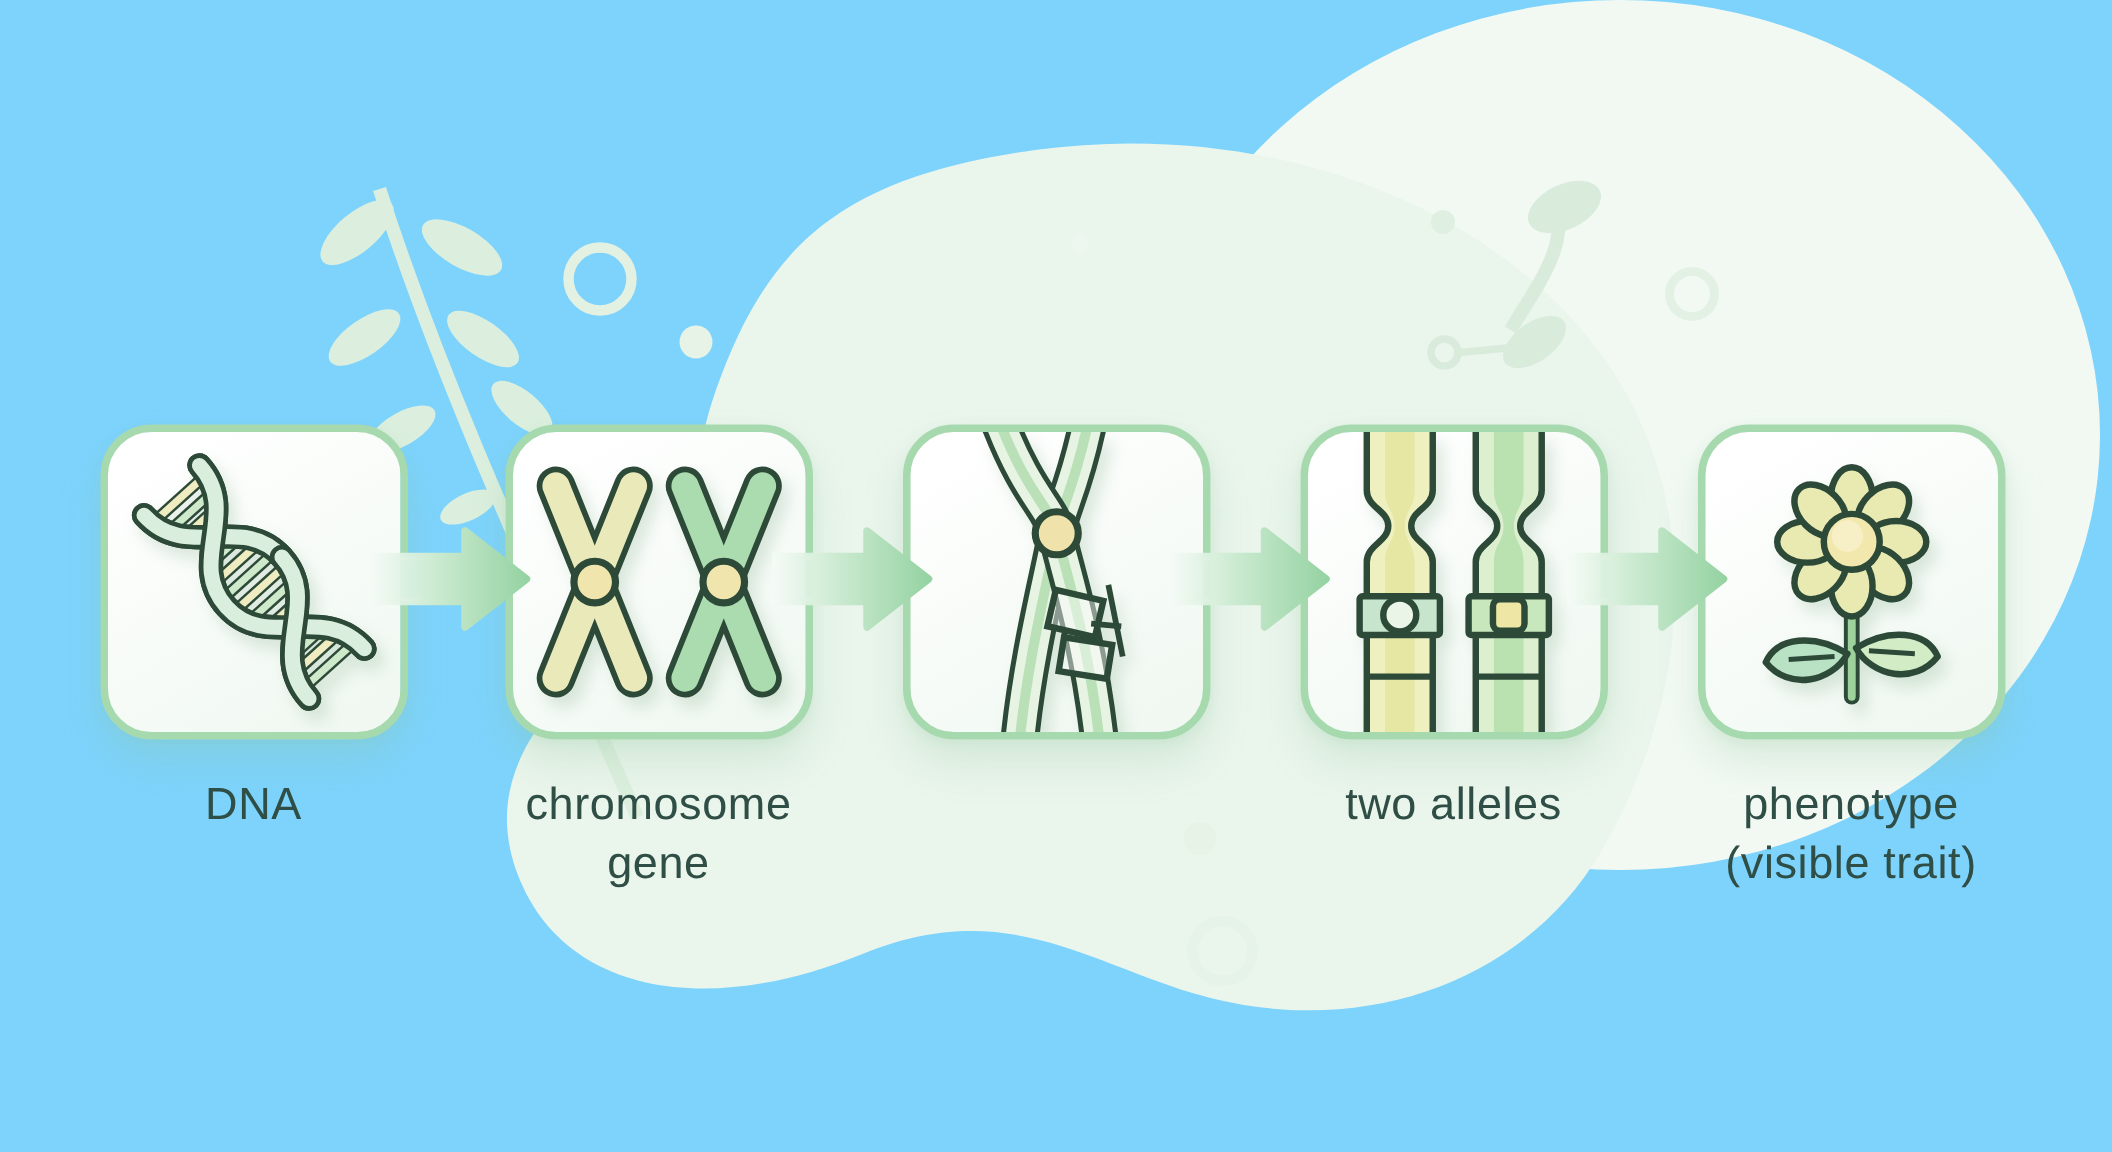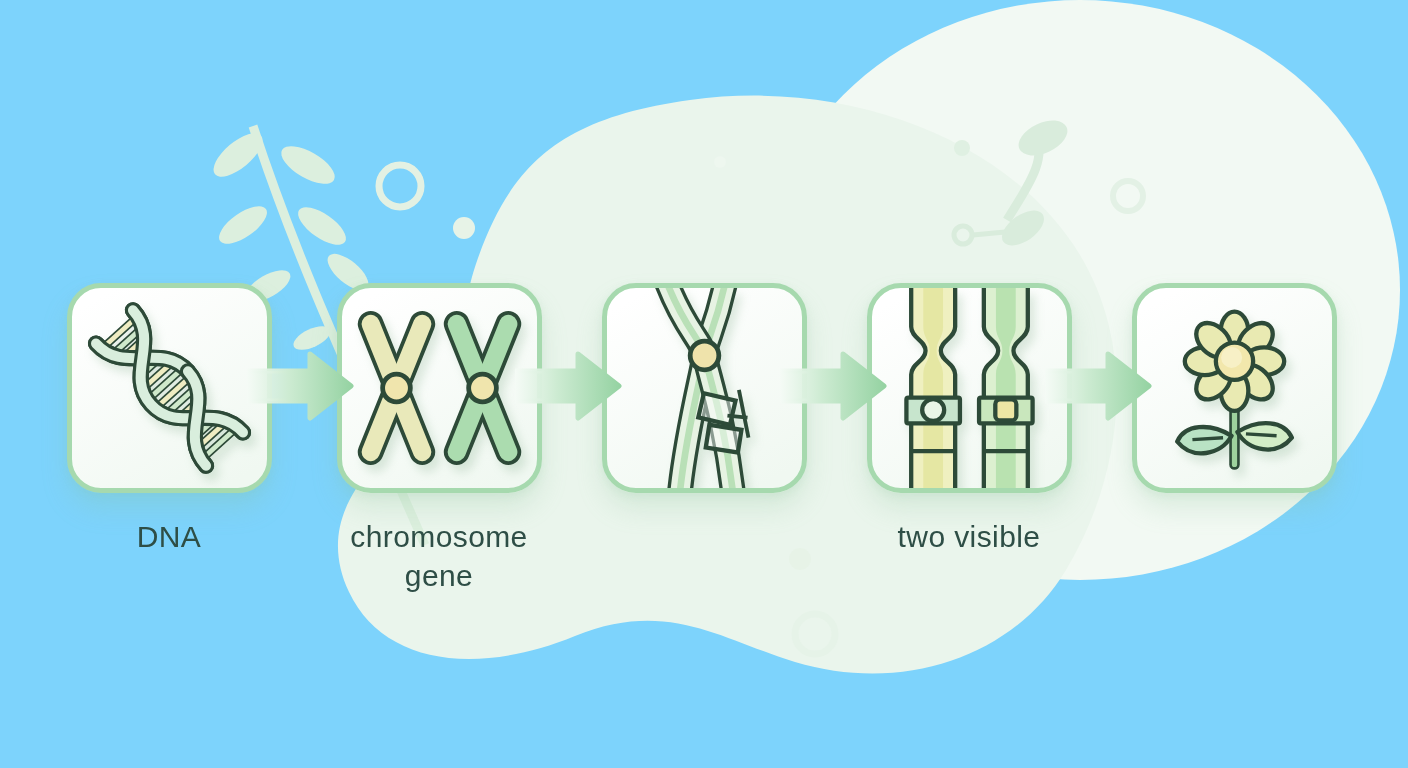--- a/index.html
+++ b/index.html
@@ -213,15 +213,17 @@
   <svg class="arrow" style="left:780px">
     <polygon points="0,25 63,25 63,8 104,40 63,72 63,55 0,55" fill="url(#arrowGrad)" stroke="url(#arrowGrad)" stroke-width="5" stroke-linejoin="round"></polygon>
   </svg>
   <svg class="arrow" style="left:1045px">
     <polygon points="0,25 63,25 63,8 104,40 63,72 63,55 0,55" fill="url(#arrowGrad)" stroke="url(#arrowGrad)" stroke-width="5" stroke-linejoin="round"></polygon>
   </svg>
 
   <div class="label" style="left:34px">DNA</div>
   <div class="label" style="left:304px">chromosome
 gene</div>
-  <div class="label" style="left:834px">two visible</div>
+  <div class="label" style="left:834px">two alleles</div>
+  <div class="label" style="left:1099px">phenotype
+(visible trait)</div>
 
 </div>
 
 </body></html>

